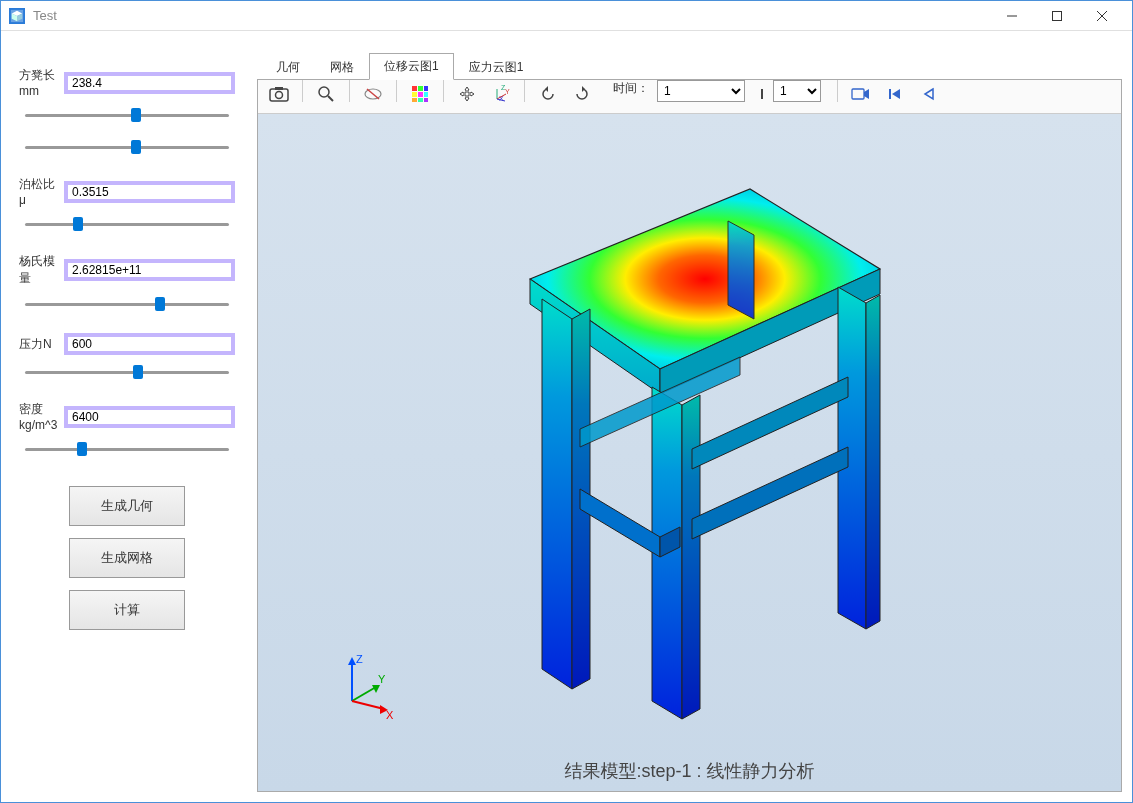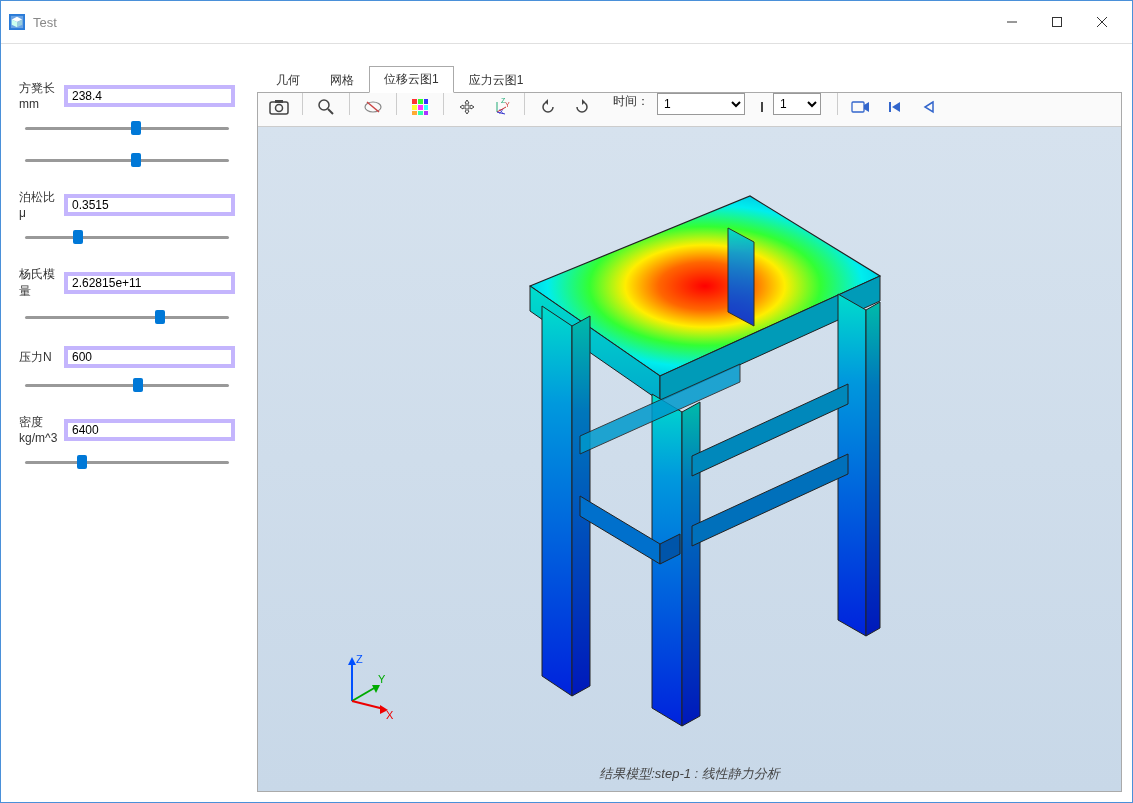--- a/index.html
+++ b/index.html
@@ -13,21 +13,21 @@
 }
 .window {
   width: 1133px;
   height: 803px;
   border: 1px solid #4a90d9;
   display: flex;
   flex-direction: column;
   background: #fff;
 }
 .titlebar {
-  height: 43px;
+  height: 30px;
   background: #fff;
   display: flex;
   align-items: center;
   padding: 0 8px;
   color: #888;
   font-size: 13px;
   border-bottom: 1px solid #e0e0e0;
 }
 .titlebar .app-icon {
   width: 16px; height: 16px;
@@ -209,22 +209,21 @@
   position: absolute;
   left: 74px;
   bottom: 70px;
 }
 .result-text {
   position: absolute;
   bottom: 8px;
   left: 50%;
   transform: translateX(-50%);
   color: #444;
-  font-size: 13px;
-  font-style: italic;
+  font-size: 18px;
 }
 .legend {
   position: absolute;
   right: 30px;
   top: 310px;
   display: flex;
   flex-direction: column;
   align-items: flex-start;
 }
 .legend-title {
@@ -338,20 +337,25 @@
 
       <div class="param-row wide">
         <label>密度kg/m^3</label>
         <input type="text" value="6400" style="">
       </div>
       <div class="slider">
         <div class="slider-track"></div>
           <div class="slider-thumb" style="left:27%"></div>
       </div>
 
+      <div class="btn-group">
+        <div class="btn">生成几何</div>
+        <div class="btn">生成网格</div>
+        <div class="btn">计算</div>
+      </div>
     </div>
 
     <div class="right-area">
       <div class="tabs">
         <div class="tab">几何</div>
         <div class="tab">网格</div>
         <div class="tab active">位移云图1</div>
         <div class="tab">应力云图1</div>
       </div>
 

